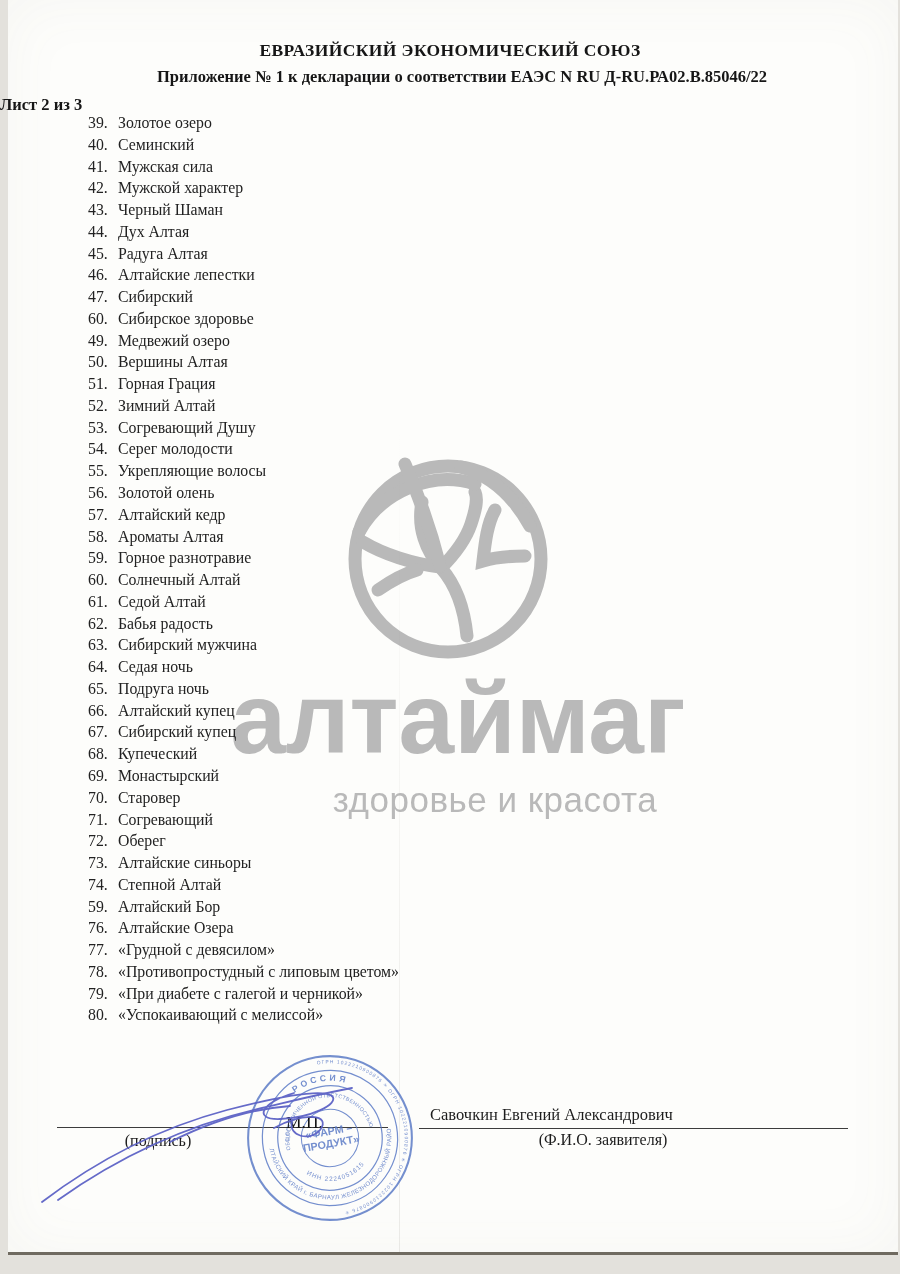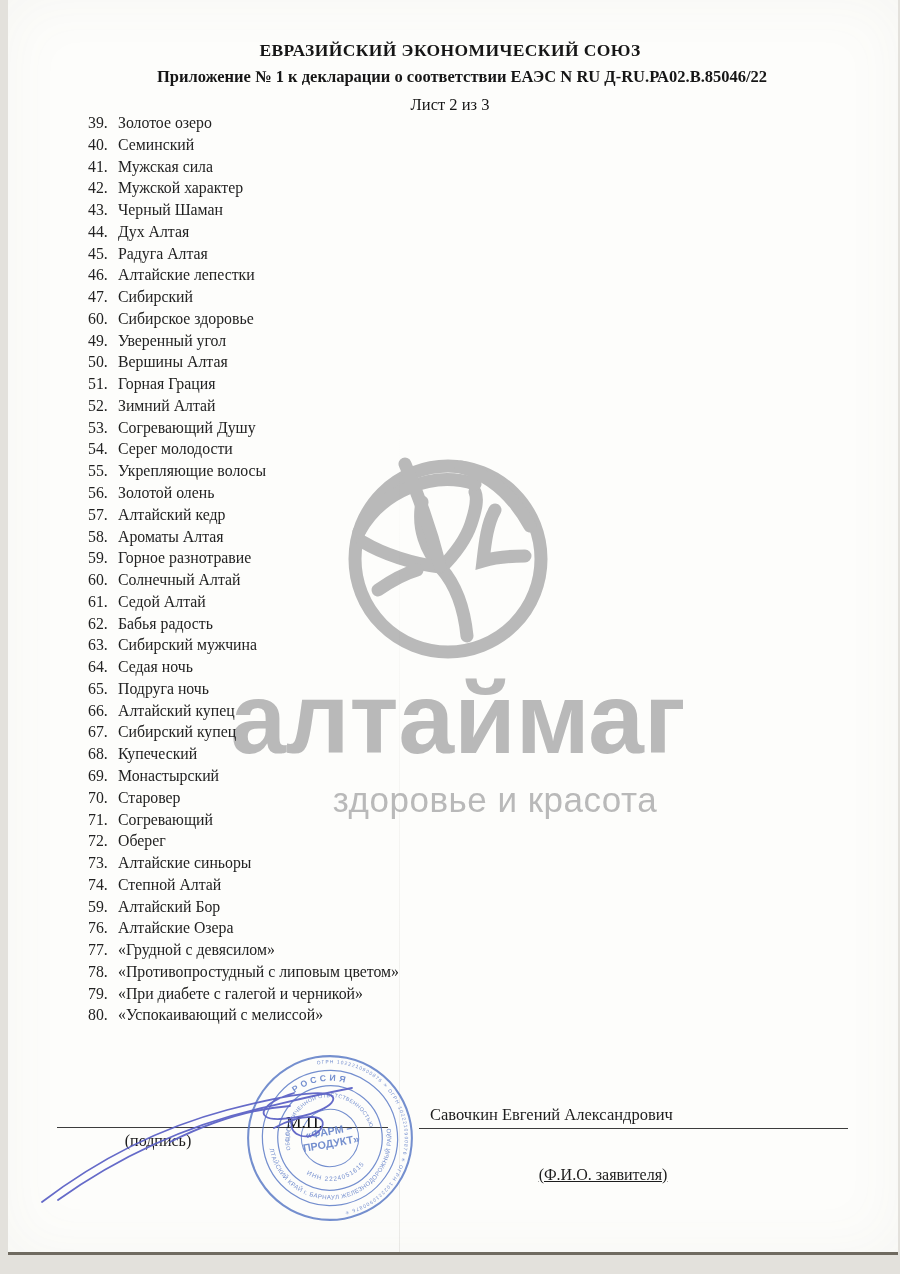--- a/index.html
+++ b/index.html
@@ -14,22 +14,22 @@
     border-bottom:3px solid #6f6a60;
     box-shadow:inset 0 0 60px rgba(120,110,90,0.05);
   }
   .content{position:absolute;left:0;top:0;width:900px;height:1274px;}
 
   
   .h1{position:absolute;top:40px;left:0;width:900px;text-align:center;
       font-weight:bold;font-size:17.5px;letter-spacing:.4px;color:#161616;z-index:2;}
   .h2{position:absolute;top:67px;left:0;width:900px;text-align:center;
       font-weight:bold;font-size:16.5px;color:#161616;z-index:2;margin-left:12px;}
-  .h3{position:absolute;top:95px;left:0;width:900px;text-align:center;
-      font-weight:normal;font-size:16.5px;color:#161616;z-index:2;}
+  .h3{position:absolute;top:95px;left:0;width:900px;text-align:left;
+      font-weight:bold;font-size:16.5px;color:#161616;z-index:2;}
 
   
   .list{position:absolute;left:88px;top:112px;z-index:2;}
   .row{height:21.78px;line-height:21.78px;font-size:15.8px;color:#222;display:flex;white-space:nowrap;}
   .row .num{width:30px;flex:0 0 30px;}
 
   
   .wm-logo{position:absolute;left:343px;top:454px;width:210px;height:210px;z-index:1;}
   .wm-brand{position:absolute;left:0;top:668px;width:916px;text-align:center;z-index:1;
       font-family:"Liberation Sans","DejaVu Sans",sans-serif;font-weight:bold;
@@ -43,22 +43,22 @@
       background:linear-gradient(rgba(110,105,95,0), rgba(110,105,95,0.12));z-index:1;}
 
   
   .line-left{position:absolute;left:57px;top:1127px;width:331px;border-top:1.6px solid #3c3c3c;z-index:2;}
   .line-right{position:absolute;left:419px;top:1128px;width:429px;border-top:1.6px solid #3c3c3c;z-index:2;}
   .cap-sign{position:absolute;left:88px;top:1132px;width:140px;text-align:center;
       font-size:16px;color:#1d1d1d;z-index:2;}
   .mp{position:absolute;left:286px;top:1112px;font-size:17.5px;color:#131313;z-index:4;}
   .name{position:absolute;left:430px;top:1105px;width:340px;text-align:left;
       font-size:16.5px;color:#1d1d1d;z-index:2;}
-  .cap-fio{position:absolute;left:468px;top:1166px;width:270px;text-align:center;
-      font-size:16px;color:#1d1d1d;z-index:2;text-decoration:underline;}
+  .cap-fio{position:absolute;left:468px;top:1131px;width:270px;text-align:center;
+      font-size:16px;color:#1d1d1d;z-index:2;}
 
   .stamp{position:absolute;left:243px;top:1051px;width:174px;height:174px;opacity:.82;z-index:3;}
   .stamp text{font-family:"Liberation Sans","DejaVu Sans",sans-serif;fill:var(--stamp,#5777c5);}
   .signature{position:absolute;left:22px;top:1078px;width:370px;height:135px;z-index:5;}
 </style>
 </head>
 <body>
 
 <div class="page"></div>
 
@@ -121,21 +121,21 @@
       <div class="row">
         <span class="num">47.</span>
         <span class="txt">Сибирский</span>
       </div>
       <div class="row">
         <span class="num">60.</span>
         <span class="txt">Сибирское здоровье</span>
       </div>
       <div class="row">
         <span class="num">49.</span>
-        <span class="txt">Уверенный угол</span>
+        <span class="txt">Медвежий озеро</span>
       </div>
       <div class="row">
         <span class="num">50.</span>
         <span class="txt">Вершины Алтая</span>
       </div>
       <div class="row">
         <span class="num">51.</span>
         <span class="txt">Горная Грация</span>
       </div>
       <div class="row">

